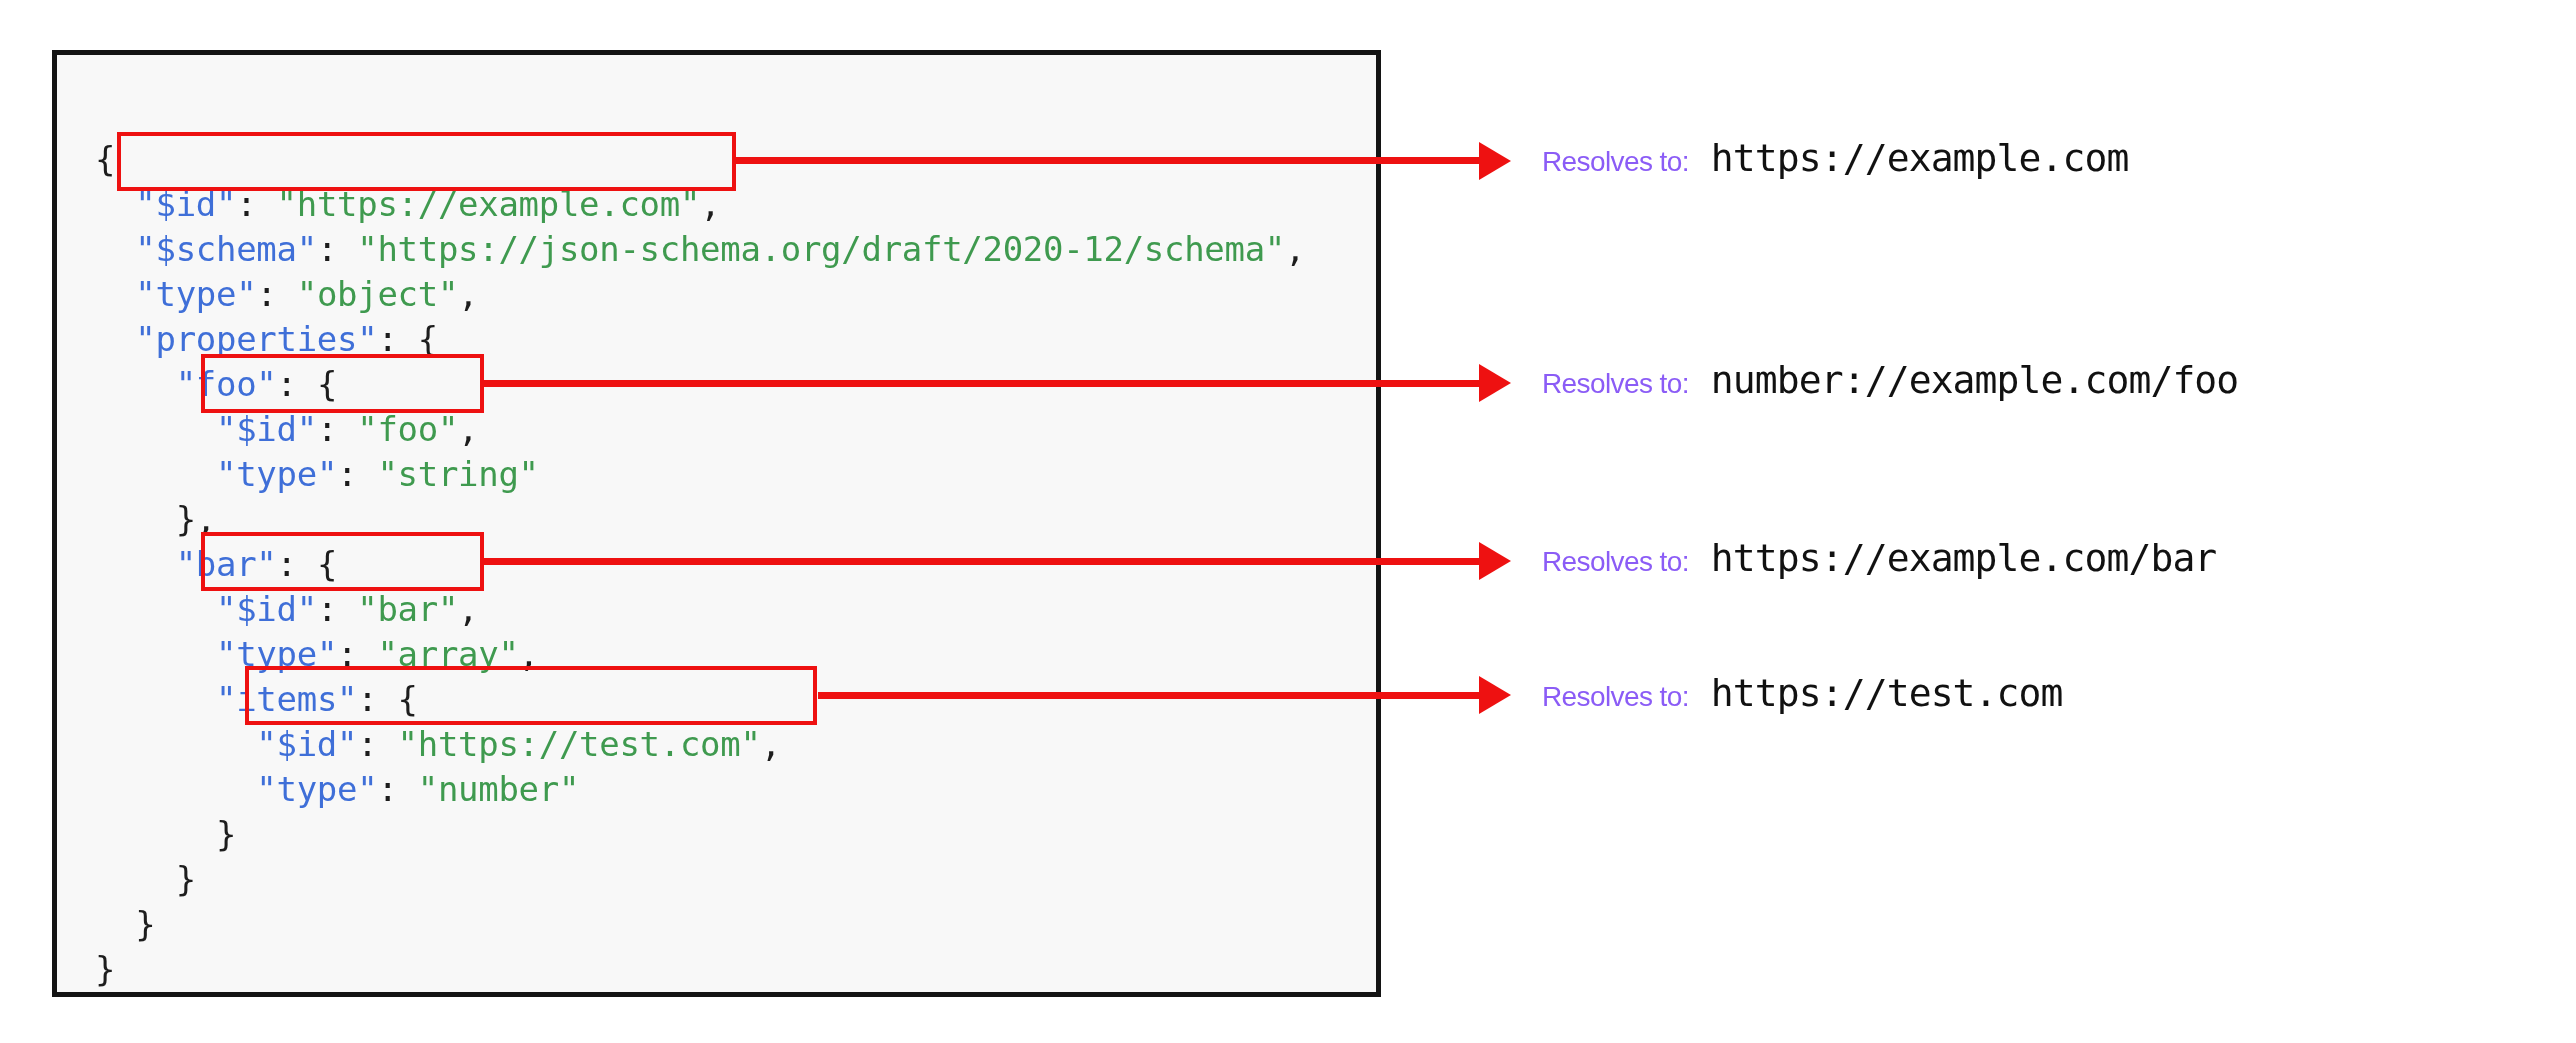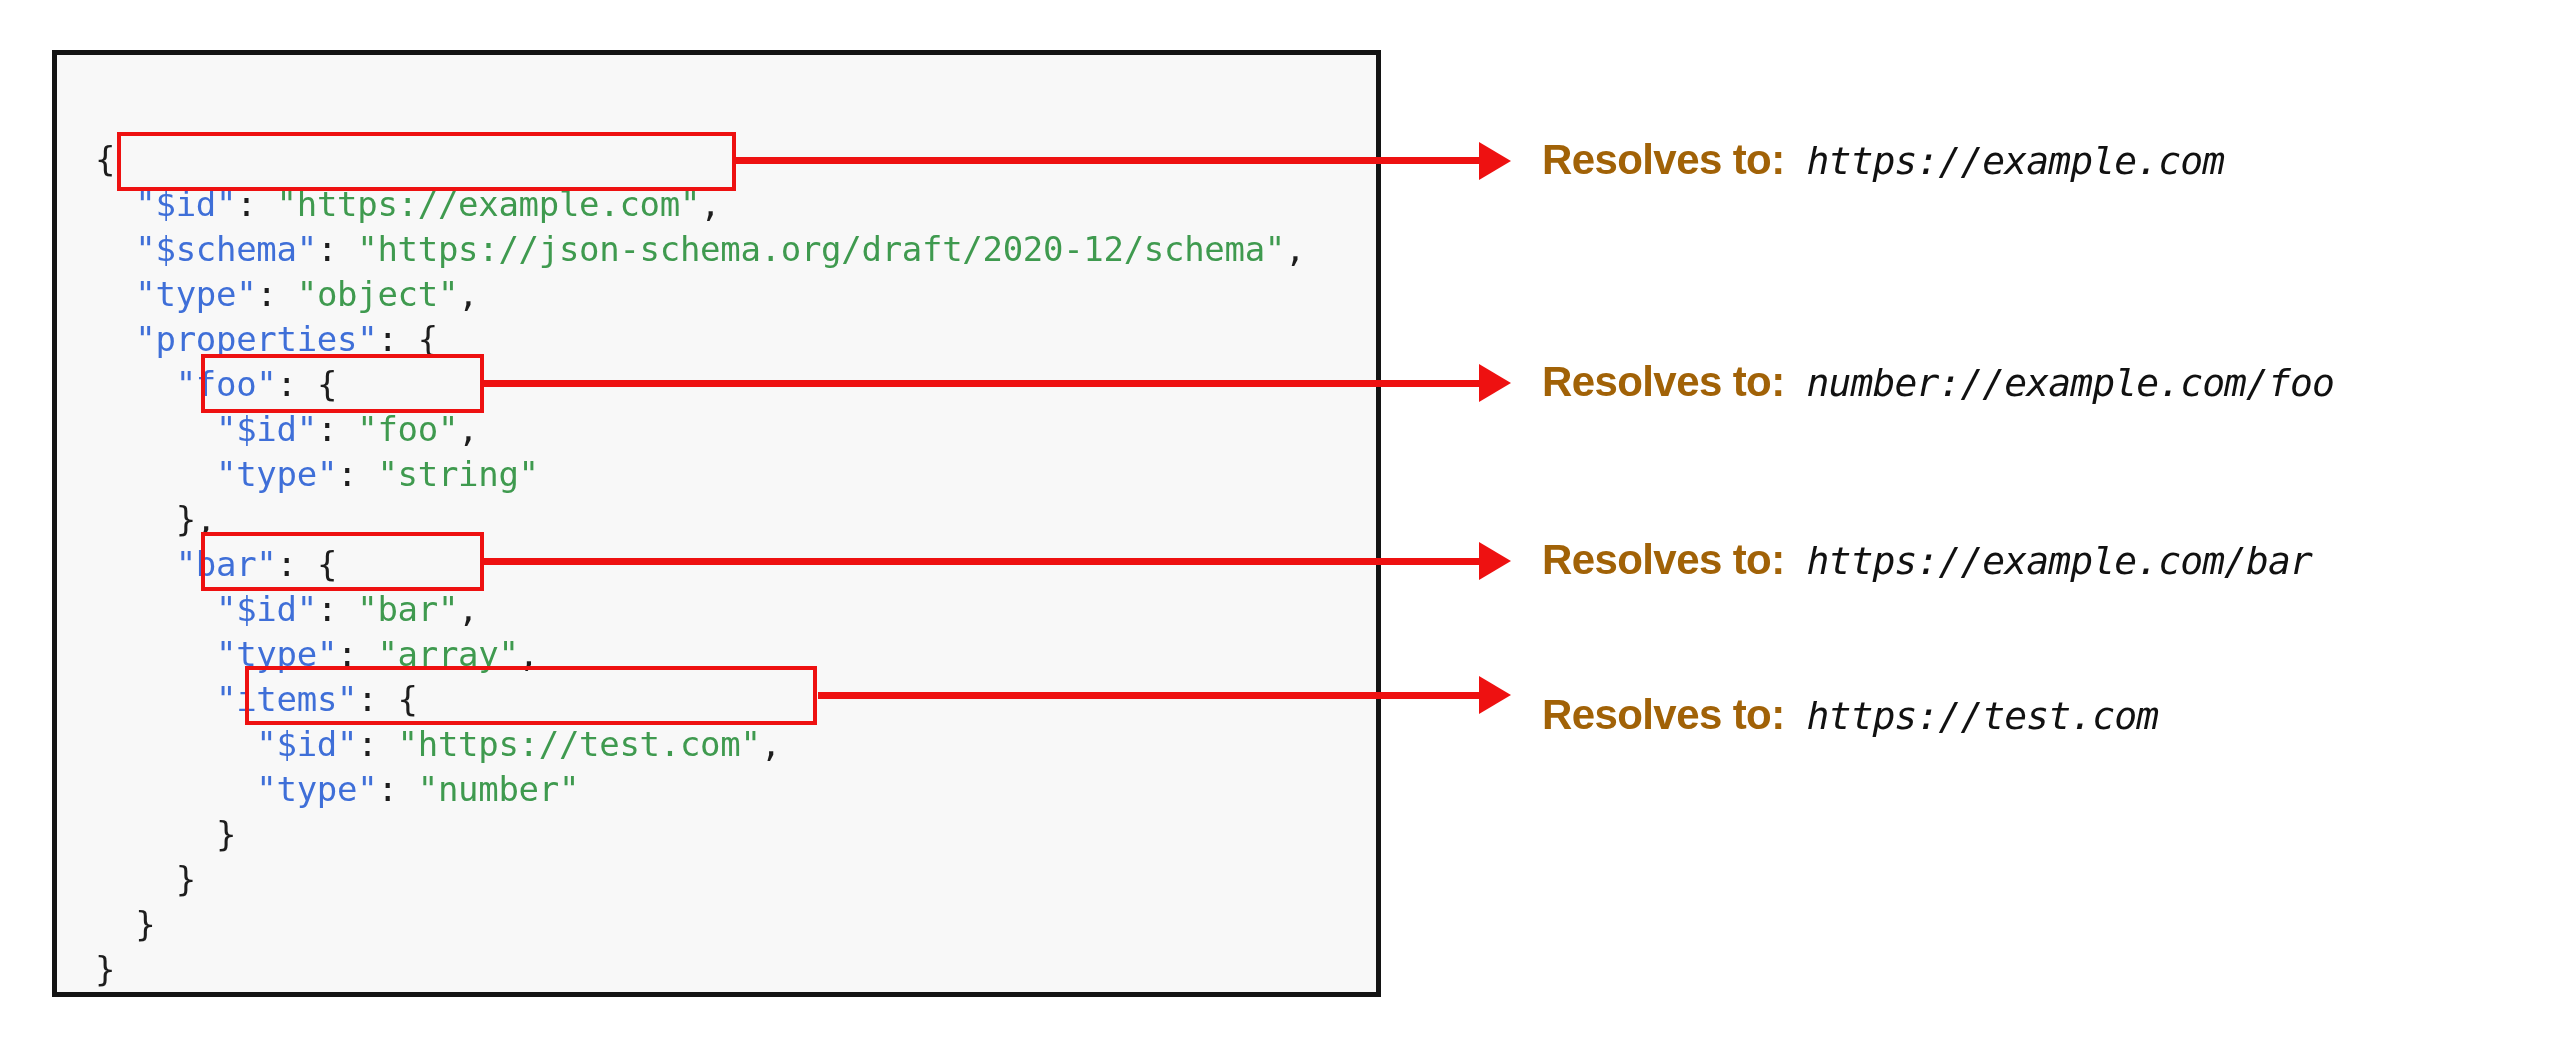--- a/index.html
+++ b/index.html
@@ -68,32 +68,31 @@
   }
 
   
   .annotation {
     position: absolute;
     white-space: nowrap;
     line-height: 1;
   }
   .ann-label {
     font-family: "Liberation Sans", sans-serif;
-    font-weight: bold;
-    font-size: 42px;
-    color: #a16207;
+    font-weight: normal;
+    font-size: 28px;
+    color: #8b5cf6;
     letter-spacing: -0.6px;
   }
   .ann-url {
     font-family: "DejaVu Sans Mono", "Liberation Mono", monospace;
     font-weight: normal;
     font-size: 38px;
     color: #111111;
     letter-spacing: -0.9px;
-    font-style: italic;
   }
 </style>
 </head>
 <body>
 
 <div id="code-panel">
   <pre id="code-block"><div class="code-line"><span class="p">{</span></div><div class="code-line"><span class="p">  </span><span class="k">"$id"</span><span class="p">: </span><span class="s">"https://example.com"</span><span class="p">,</span></div><div class="code-line"><span class="p">  </span><span class="k">"$schema"</span><span class="p">: </span><span class="s">"https://json-schema.org/draft/2020-12/schema"</span><span class="p">,</span></div><div class="code-line"><span class="p">  </span><span class="k">"type"</span><span class="p">: </span><span class="s">"object"</span><span class="p">,</span></div><div class="code-line"><span class="p">  </span><span class="k">"properties"</span><span class="p">: {</span></div><div class="code-line"><span class="p">    </span><span class="k">"foo"</span><span class="p">: {</span></div><div class="code-line"><span class="p">      </span><span class="k">"$id"</span><span class="p">: </span><span class="s">"foo"</span><span class="p">,</span></div><div class="code-line"><span class="p">      </span><span class="k">"type"</span><span class="p">: </span><span class="s">"string"</span></div><div class="code-line"><span class="p">    </span><span class="p">},</span></div><div class="code-line"><span class="p">    </span><span class="k">"bar"</span><span class="p">: {</span></div><div class="code-line"><span class="p">      </span><span class="k">"$id"</span><span class="p">: </span><span class="s">"bar"</span><span class="p">,</span></div><div class="code-line"><span class="p">      </span><span class="k">"type"</span><span class="p">: </span><span class="s">"array"</span><span class="p">,</span></div><div class="code-line"><span class="p">      </span><span class="k">"items"</span><span class="p">: {</span></div><div class="code-line"><span class="p">        </span><span class="k">"$id"</span><span class="p">: </span><span class="s">"https://test.com"</span><span class="p">,</span></div><div class="code-line"><span class="p">        </span><span class="k">"type"</span><span class="p">: </span><span class="s">"number"</span></div><div class="code-line"><span class="p">      </span><span class="p">}</span></div><div class="code-line"><span class="p">    </span><span class="p">}</span></div><div class="code-line"><span class="p">  </span><span class="p">}</span></div><div class="code-line"><span class="p">}</span></div></pre>
 </div>
 
 <div id="highlight-layer">
@@ -109,15 +108,15 @@
     <div class="arrow-head" style="left: 1479px; top: 364px; border-left-color: rgb(238, 17, 17);"></div>
     <div class="arrow-line" style="left: 484px; top: 558px; width: 995px; background: rgb(238, 17, 17);"></div>
     <div class="arrow-head" style="left: 1479px; top: 542px; border-left-color: rgb(238, 17, 17);"></div>
     <div class="arrow-line" style="left: 818px; top: 692px; width: 661px; background: rgb(238, 17, 17);"></div>
     <div class="arrow-head" style="left: 1479px; top: 676px; border-left-color: rgb(238, 17, 17);"></div>
   </div>
 <div id="annotation-layer">
     <div class="annotation" style="left: 1542px; top: 139px;"><span class="ann-label">Resolves to:</span><span class="ann-url"> </span><span class="ann-url">https://example.com</span></div>
     <div class="annotation" style="left: 1542px; top: 361px;"><span class="ann-label">Resolves to:</span><span class="ann-url"> </span><span class="ann-url">number://example.com/foo</span></div>
     <div class="annotation" style="left: 1542px; top: 539px; text-align: right;"><span class="ann-label">Resolves to:</span><span class="ann-url"> </span><span class="ann-url">https://example.com/bar</span></div>
-    <div class="annotation" style="left: 1542px; top: 674px; margin-top: 20px;"><span class="ann-label">Resolves to:</span><span class="ann-url"> </span><span class="ann-url">https://test.com</span></div>
+    <div class="annotation" style="left: 1542px; top: 674px;"><span class="ann-label">Resolves to:</span><span class="ann-url"> </span><span class="ann-url">https://test.com</span></div>
   </div>
 
 
 </body></html>

